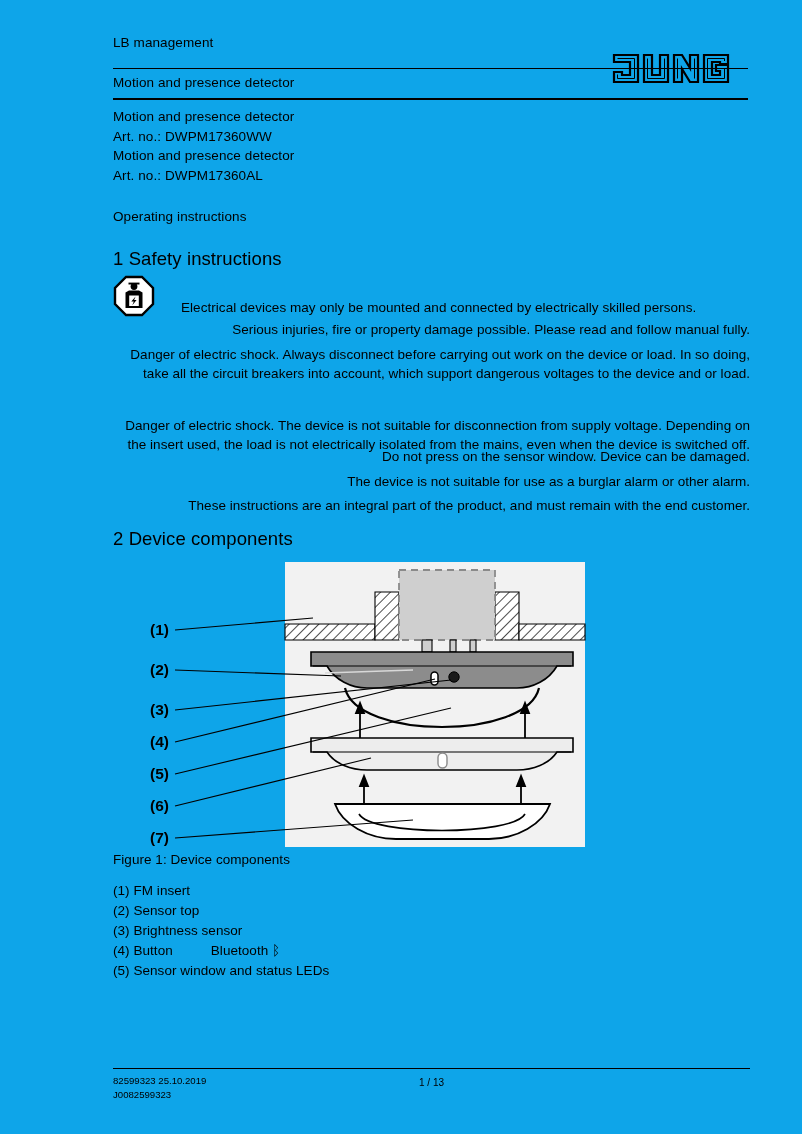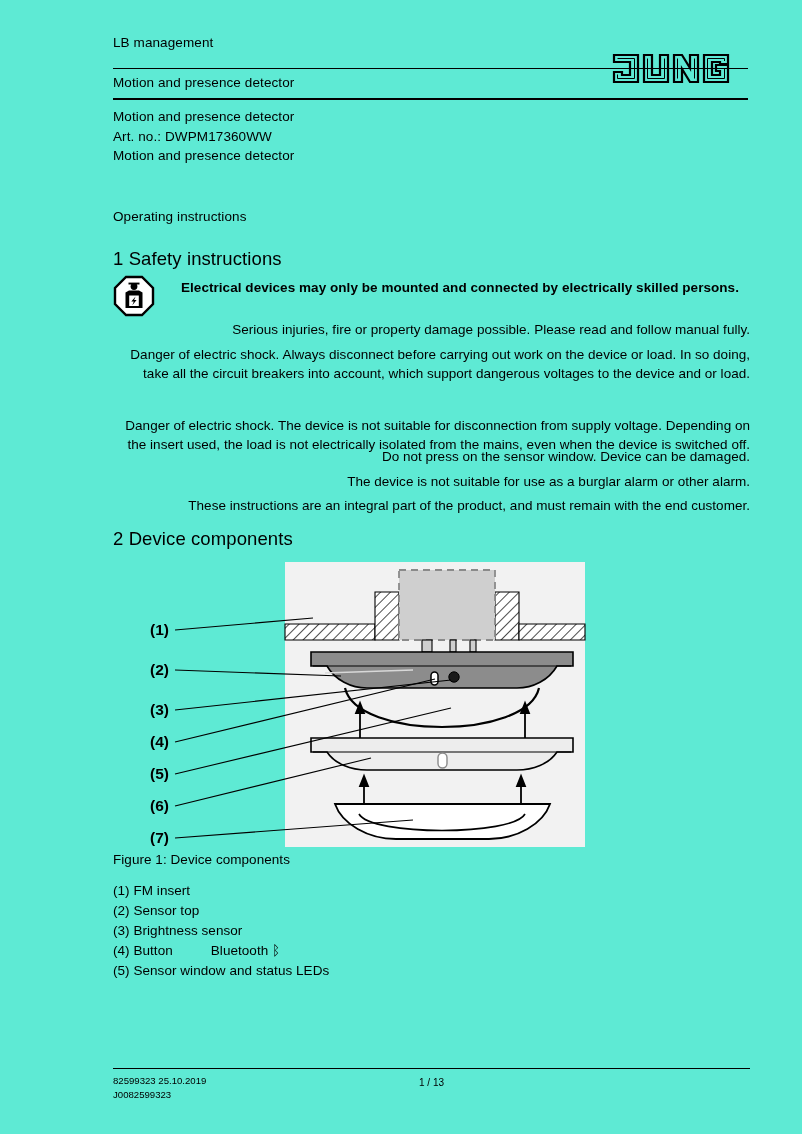--- a/index.html
+++ b/index.html
@@ -8,21 +8,21 @@
     background: #ffffff;
   }
   body {
     font-family: "Liberation Sans", sans-serif;
     color: #000000;
   }
   .page {
     position: relative;
     width: 802px;
     height: 1134px;
-    background: #5eead4;
+    background: #0ea5e9;
     overflow: hidden;
   }
 
   
   .doc-header {
     position: absolute;
     left: 113px;
     top: 34px;
     width: 635px;
   }
@@ -83,22 +83,21 @@
   #heading-safety { top: 248px; }
   #heading-components { top: 528px; }
 
   
   .safety-notice {
     position: absolute;
     left: 113px;
     top: 275px;
     width: 637px;
     display: flex;
-    align-items: flex-start;
-    font-weight: bold;
+    align-items: flex-end;
   }
   .warn-icon {
     width: 42px;
     height: 42px;
     flex: 0 0 42px;
     margin-top: 0px;
   }
   .warn-icon svg { display: block; }
   .safety-notice-text {
     margin-left: 26px;
@@ -216,20 +215,21 @@
           <path d="M99.5 6.5 H116.5 V9 M99.5 6.5 V26.5 H116.5 V16.5 H111"></path>
         </g>
       </svg>
     </div>
   </div>
 
   <div class="title-block">
     <div>Motion and presence detector</div>
     <div>Art. no.: DWPM17360WW</div>
     <div>Motion and presence detector</div>
+    <div>Art. no.: DWPM17360AL</div>
   </div>
 
   <div class="op-instructions">Operating instructions</div>
 
   <div class="h1" id="heading-safety">1 Safety instructions</div>
 
   <div class="safety-notice">
     <div class="warn-icon">
       <svg width="42" height="42" viewBox="0 0 42 42" xmlns="http://www.w3.org/2000/svg">
 

